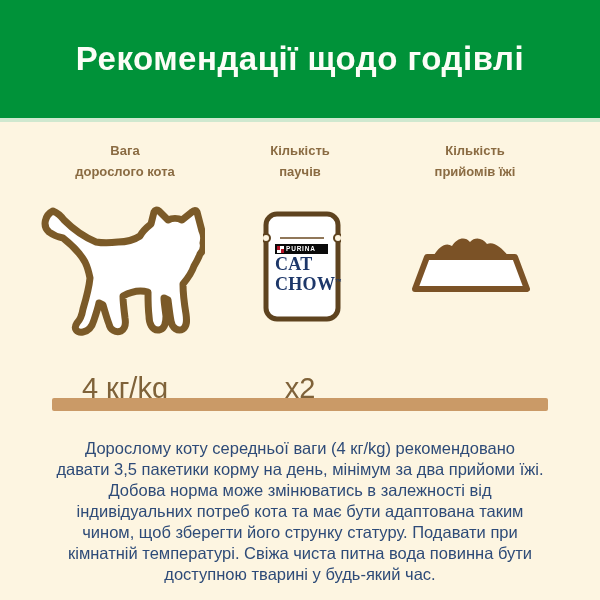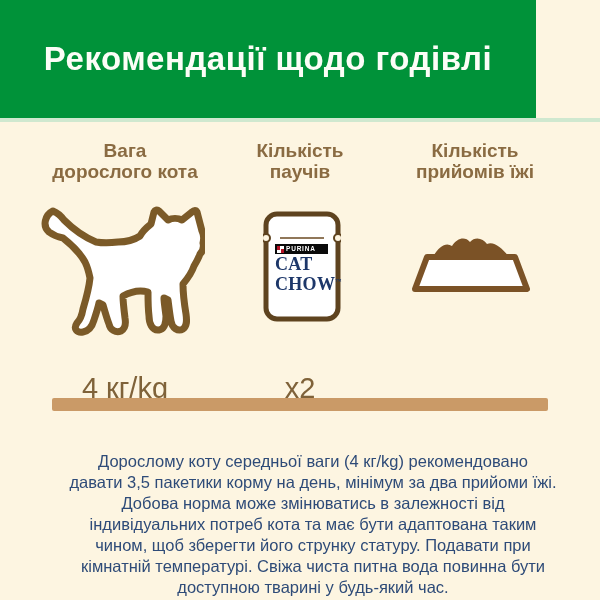--- a/index.html
+++ b/index.html
@@ -1,29 +1,29 @@
 <!DOCTYPE html>
 <html><head>
 <meta charset="utf-8">
 <style>
   html,body{margin:0;padding:0;background:#fdf5e1;}
   .card{position:relative;width:600px;height:600px;background:#fdf5e1;overflow:hidden;
         font-family:"Liberation Sans","DejaVu Sans",sans-serif;}
 
   
-  .banner{position:absolute;left:0;top:0;width:536px;height:118px;background:#009239;
+  .banner{position:absolute;left:0;top:0;width:600px;height:118px;background:#009239;
           display:flex;align-items:center;justify-content:center;}
   .banner h1{margin:0;color:#fcfdf7;font-size:33px;font-weight:bold;letter-spacing:0.5px;}
   .banner-strip{position:absolute;left:0;top:118px;width:600px;height:4px;background:#cfe8cf;}
 
   
   .grid-row{position:absolute;left:30px;width:540px;display:grid;
             grid-template-columns:190px 160px 190px;}
   .col-headers{top:140px;}
-  .col-header{text-align:center;color:#8a6b42;font-size:19px;font-weight:bold;
+  .col-header{text-align:center;color:#8a6b42;font-size:13px;font-weight:bold;
               line-height:21px;white-space:pre-line;}
   .values{top:340px;}
   .value{text-align:center;color:#7f6239;font-size:29px;line-height:36px;margin-top:30px;}
 
   
   .cat-svg{position:absolute;left:40px;top:204px;}
   .bowl-svg{position:absolute;left:411px;top:231px;}
   .pouch{position:absolute;left:263px;top:211px;width:82px;height:111px;}
   .pouch svg{position:absolute;left:0;top:0;}
   .purina-bar{position:absolute;left:12px;top:33px;width:53px;height:10px;background:#0a0a0a;
@@ -32,21 +32,21 @@
            background:conic-gradient(#ffffff 0 90deg,#b51226 90deg 180deg,#ffffff 180deg 270deg,#b51226 270deg);}
   .purina-text{color:#ffffff;font-size:6.5px;font-weight:bold;letter-spacing:0.8px;line-height:1;}
   .catchow{position:absolute;left:12px;top:45px;color:#1d3769;
            font-family:"Liberation Serif","DejaVu Serif",serif;font-weight:bold;
            font-size:18px;line-height:17px;letter-spacing:0.3px;}
   .catchow .tm{font-size:6px;vertical-align:super;}
 
   
   .divider{position:absolute;left:52px;top:398px;width:496px;height:13px;
            background:#ca9a67;border-radius:2px;}
-  .footnote{position:absolute;left:18px;top:438px;width:564px;margin:13px;text-align:center;
+  .footnote{position:absolute;left:18px;top:438px;width:564px;margin:0;text-align:center;
             color:#2e4b78;font-size:16.5px;line-height:21px;white-space:pre-line;}
 </style>
 </head>
 <body>
 
 <div class="card">
 
   <header class="banner">
     <h1>Рекомендації щодо годівлі</h1>
   </header>

